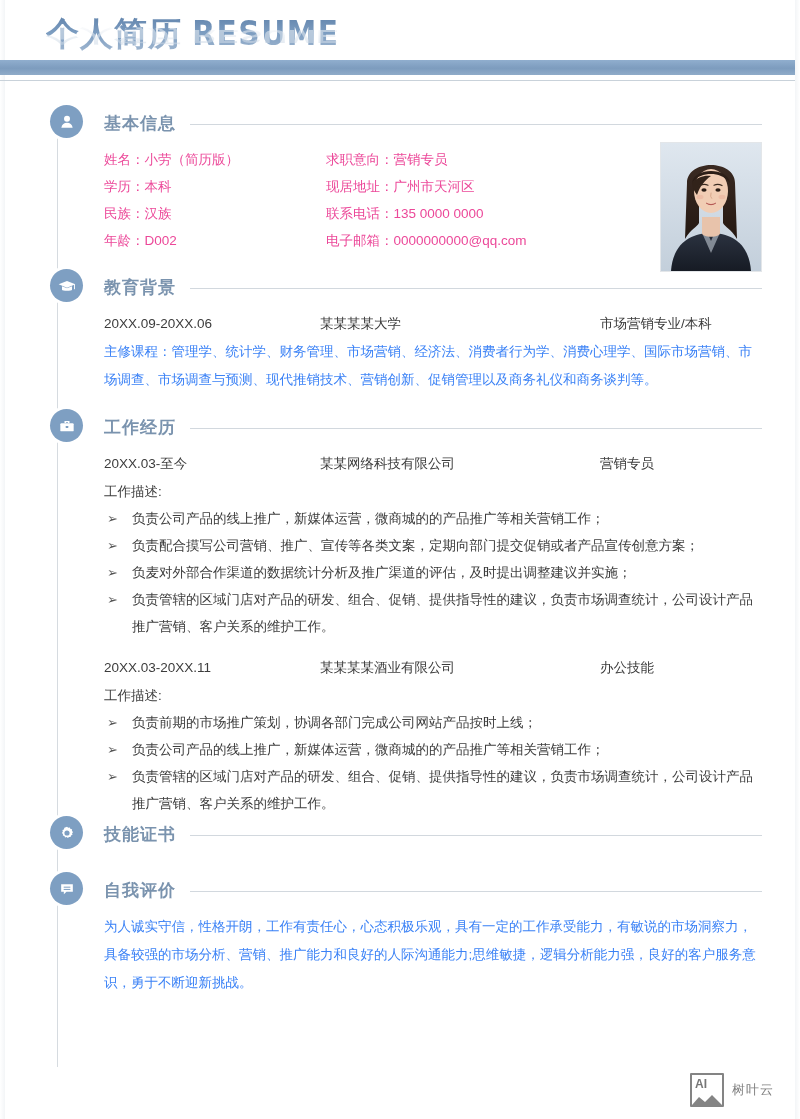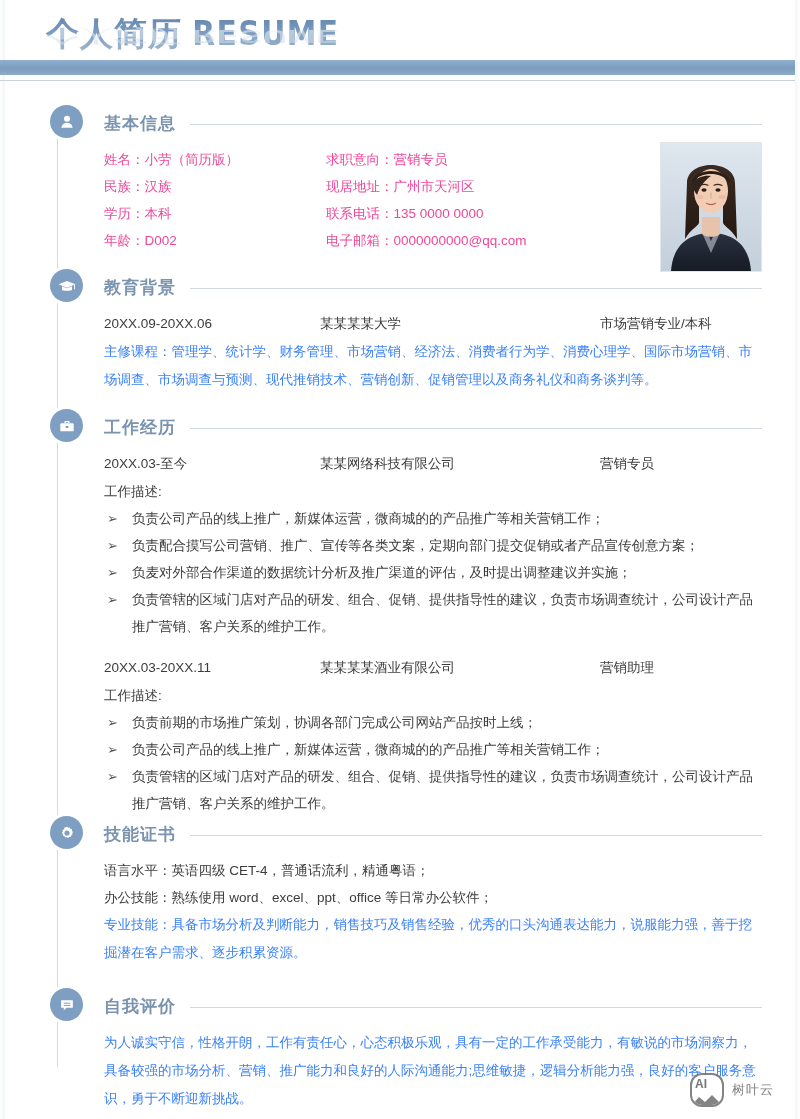--- a/index.html
+++ b/index.html
@@ -199,21 +199,21 @@
     position:absolute;
     right:26px;bottom:12px;
     display:flex;
     align-items:center;
     gap:8px;
     opacity:.85;
   }
   .wm-icon{
     width:30px;height:30px;
     border:2.5px solid #6f6f6f;
-    border-radius:12px;
+    border-radius:1px;
     display:flex;align-items:center;justify-content:center;
     position:relative;
     overflow:hidden;
     background:#fff;
   }
   .wm-icon .ai{
     font-size:12px;font-weight:bold;color:#5f5f5f;
     position:absolute;left:3px;top:2px;
     letter-spacing:0px;
   }
@@ -249,22 +249,22 @@
             <path d="M5.2 19c.6-4 3.4-6 6.8-6s6.2 2 6.8 6z" fill="#ffffff"></path>
           </svg>
         </div>
         <div class="sec-title">基本信息</div>
         <div class="sec-line"></div>
       </div>
       <div class="sec-body info-wrap">
         <div class="info-cols">
           <div class="info-col">
             <div class="info-row">姓名：小劳（简历版）</div>
+            <div class="info-row">学历：本科</div>
             <div class="info-row">民族：汉族</div>
-            <div class="info-row">学历：本科</div>
             <div class="info-row">年龄：D002</div>
           </div>
           <div class="info-col second">
             <div class="info-row">求职意向：营销专员</div>
             <div class="info-row">现居地址：广州市天河区</div>
             <div class="info-row">联系电话：135 0000 0000</div>
             <div class="info-row">电子邮箱：0000000000@qq.com</div>
           </div>
         </div>
         <div class="photo">
@@ -366,21 +366,21 @@
             <li><span class="arrow">➢</span><span>负责管辖的区域门店对产品的研发、组合、促销、提供指导性的建议，负责市场调查统计，公司设计产品推广营销、客户关系的维护工作。</span></li>
           </ul>
         </div>
 
         <div class="gap"></div>
 
         <div>
           <div class="entry-row">
             <div class="e-date">20XX.03-20XX.11</div>
             <div class="e-org">某某某某酒业有限公司</div>
-            <div class="e-role">营销助理</div>
+            <div class="e-role">办公技能</div>
           </div>
           <div class="desc-label">工作描述:</div>
           <ul class="bullets">
             <li><span class="arrow">➢</span><span>负责前期的市场推广策划，协调各部门完成公司网站产品按时上线；</span></li>
             <li><span class="arrow">➢</span><span>负责公司产品的线上推广，新媒体运营，微商城的的产品推广等相关营销工作；</span></li>
             <li><span class="arrow">➢</span><span>负责管辖的区域门店对产品的研发、组合、促销、提供指导性的建议，负责市场调查统计，公司设计产品推广营销、客户关系的维护工作。</span></li>
           </ul>
         </div>
 
       </div>
@@ -390,25 +390,20 @@
       <div class="sec-head">
         <div class="sec-icon">
           <svg width="20" height="20" viewBox="0 0 24 24" aria-hidden="true">
             <path d="M12 4.6 l1.5 1.2 1.9 -.5 .8 1.8 1.9 .5 -.2 1.9 1.4 1.3 -1.2 1.5 .5 1.9 -1.8 .8 -.5 1.9 -1.9 -.2 -1.3 1.4 -1.5 -1.2 -1.9 .5 -.8 -1.8 -1.9 -.5 .2 -1.9 -1.4 -1.3 1.2 -1.5 -.5 -1.9 1.8 -.8 .5 -1.9 z" fill="#ffffff"></path>
             <circle cx="12" cy="12" r="3.1" fill="#7e9fc2"></circle>
           </svg>
         </div>
         <div class="sec-title">技能证书</div>
         <div class="sec-line"></div>
       </div>
-      <div class="sec-body">
-        <div class="line-item">语言水平：英语四级 CET-4，普通话流利，精通粤语；</div>
-        <div class="line-item">办公技能：熟练使用 word、excel、ppt、office 等日常办公软件；</div>
-        <div class="para">专业技能：具备市场分析及判断能力，销售技巧及销售经验，优秀的口头沟通表达能力，说服能力强，善于挖掘潜在客户需求、逐步积累资源。</div>
-      </div>
     </div>
 
     <div class="section" style="margin-top:22px;">
       <div class="sec-head">
         <div class="sec-icon">
           <svg width="20" height="20" viewBox="0 0 24 24" aria-hidden="true">
             <path d="M5 6.4 h14 v9 h-7.6 l-3.2 3 v-3 H5 z" fill="#ffffff"></path>
             <rect x="8" y="9.2" width="8" height="1.2" fill="#7e9fc2"></rect>
             <rect x="8" y="11.9" width="8" height="1.2" fill="#7e9fc2"></rect>
           </svg>

